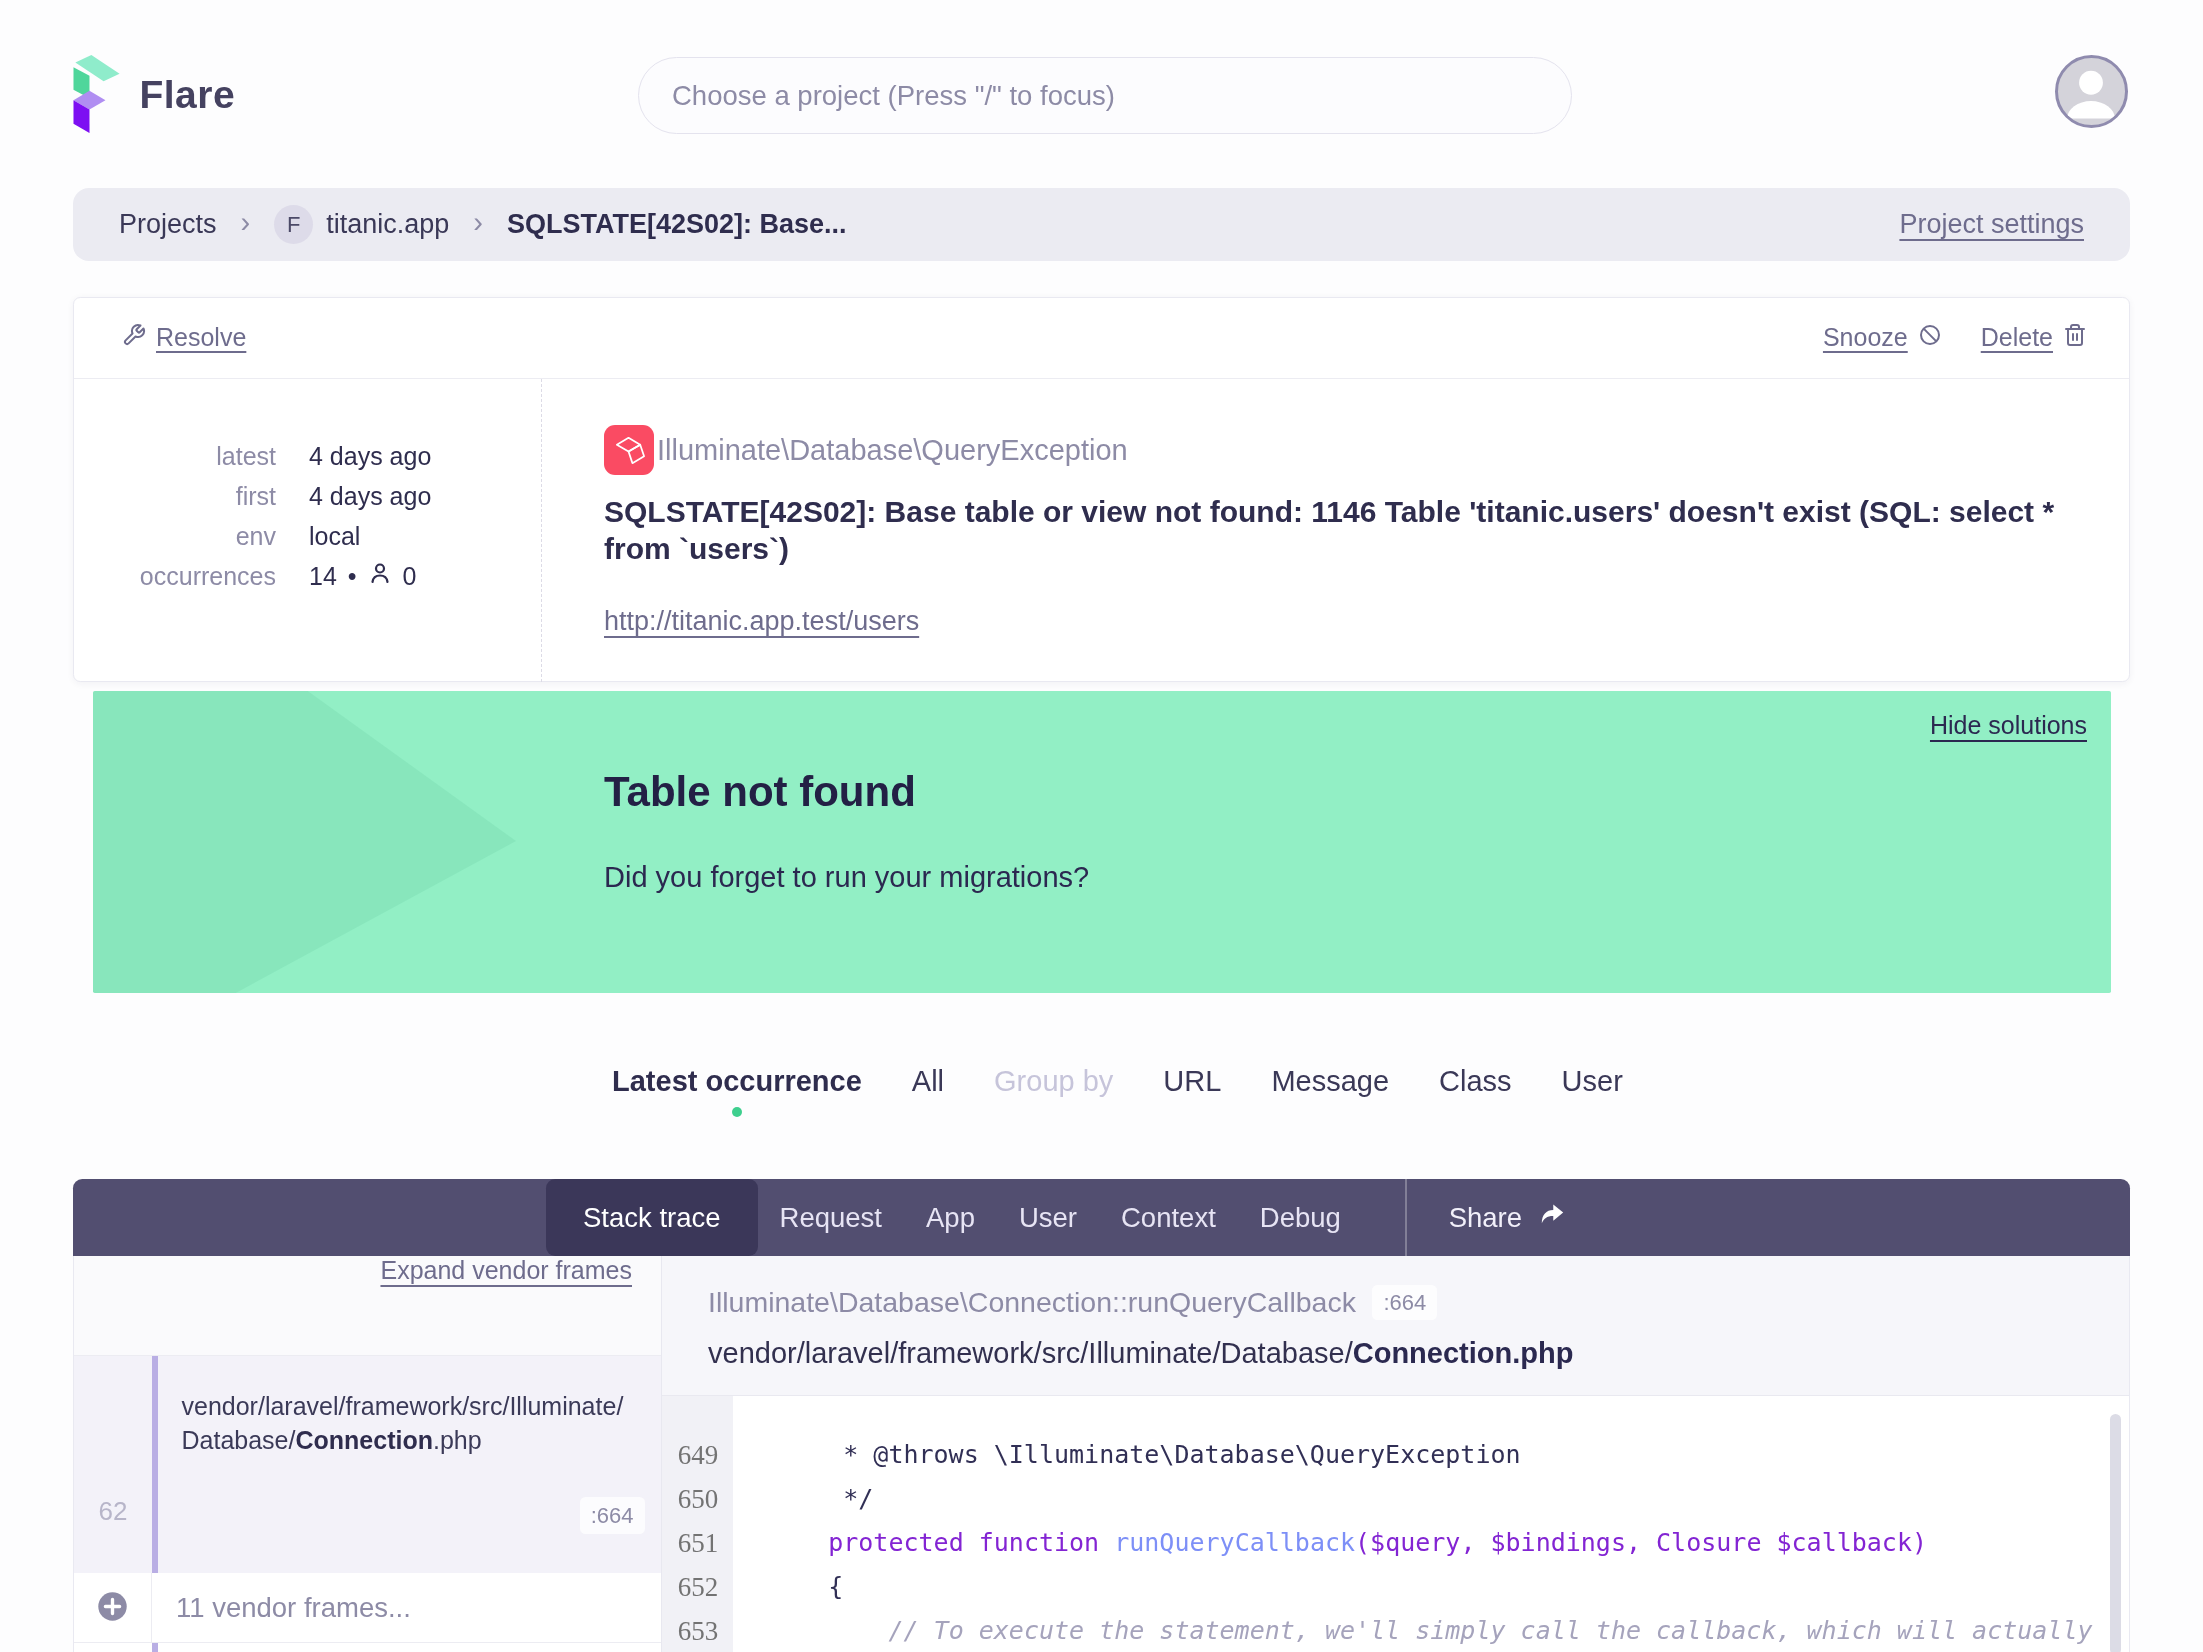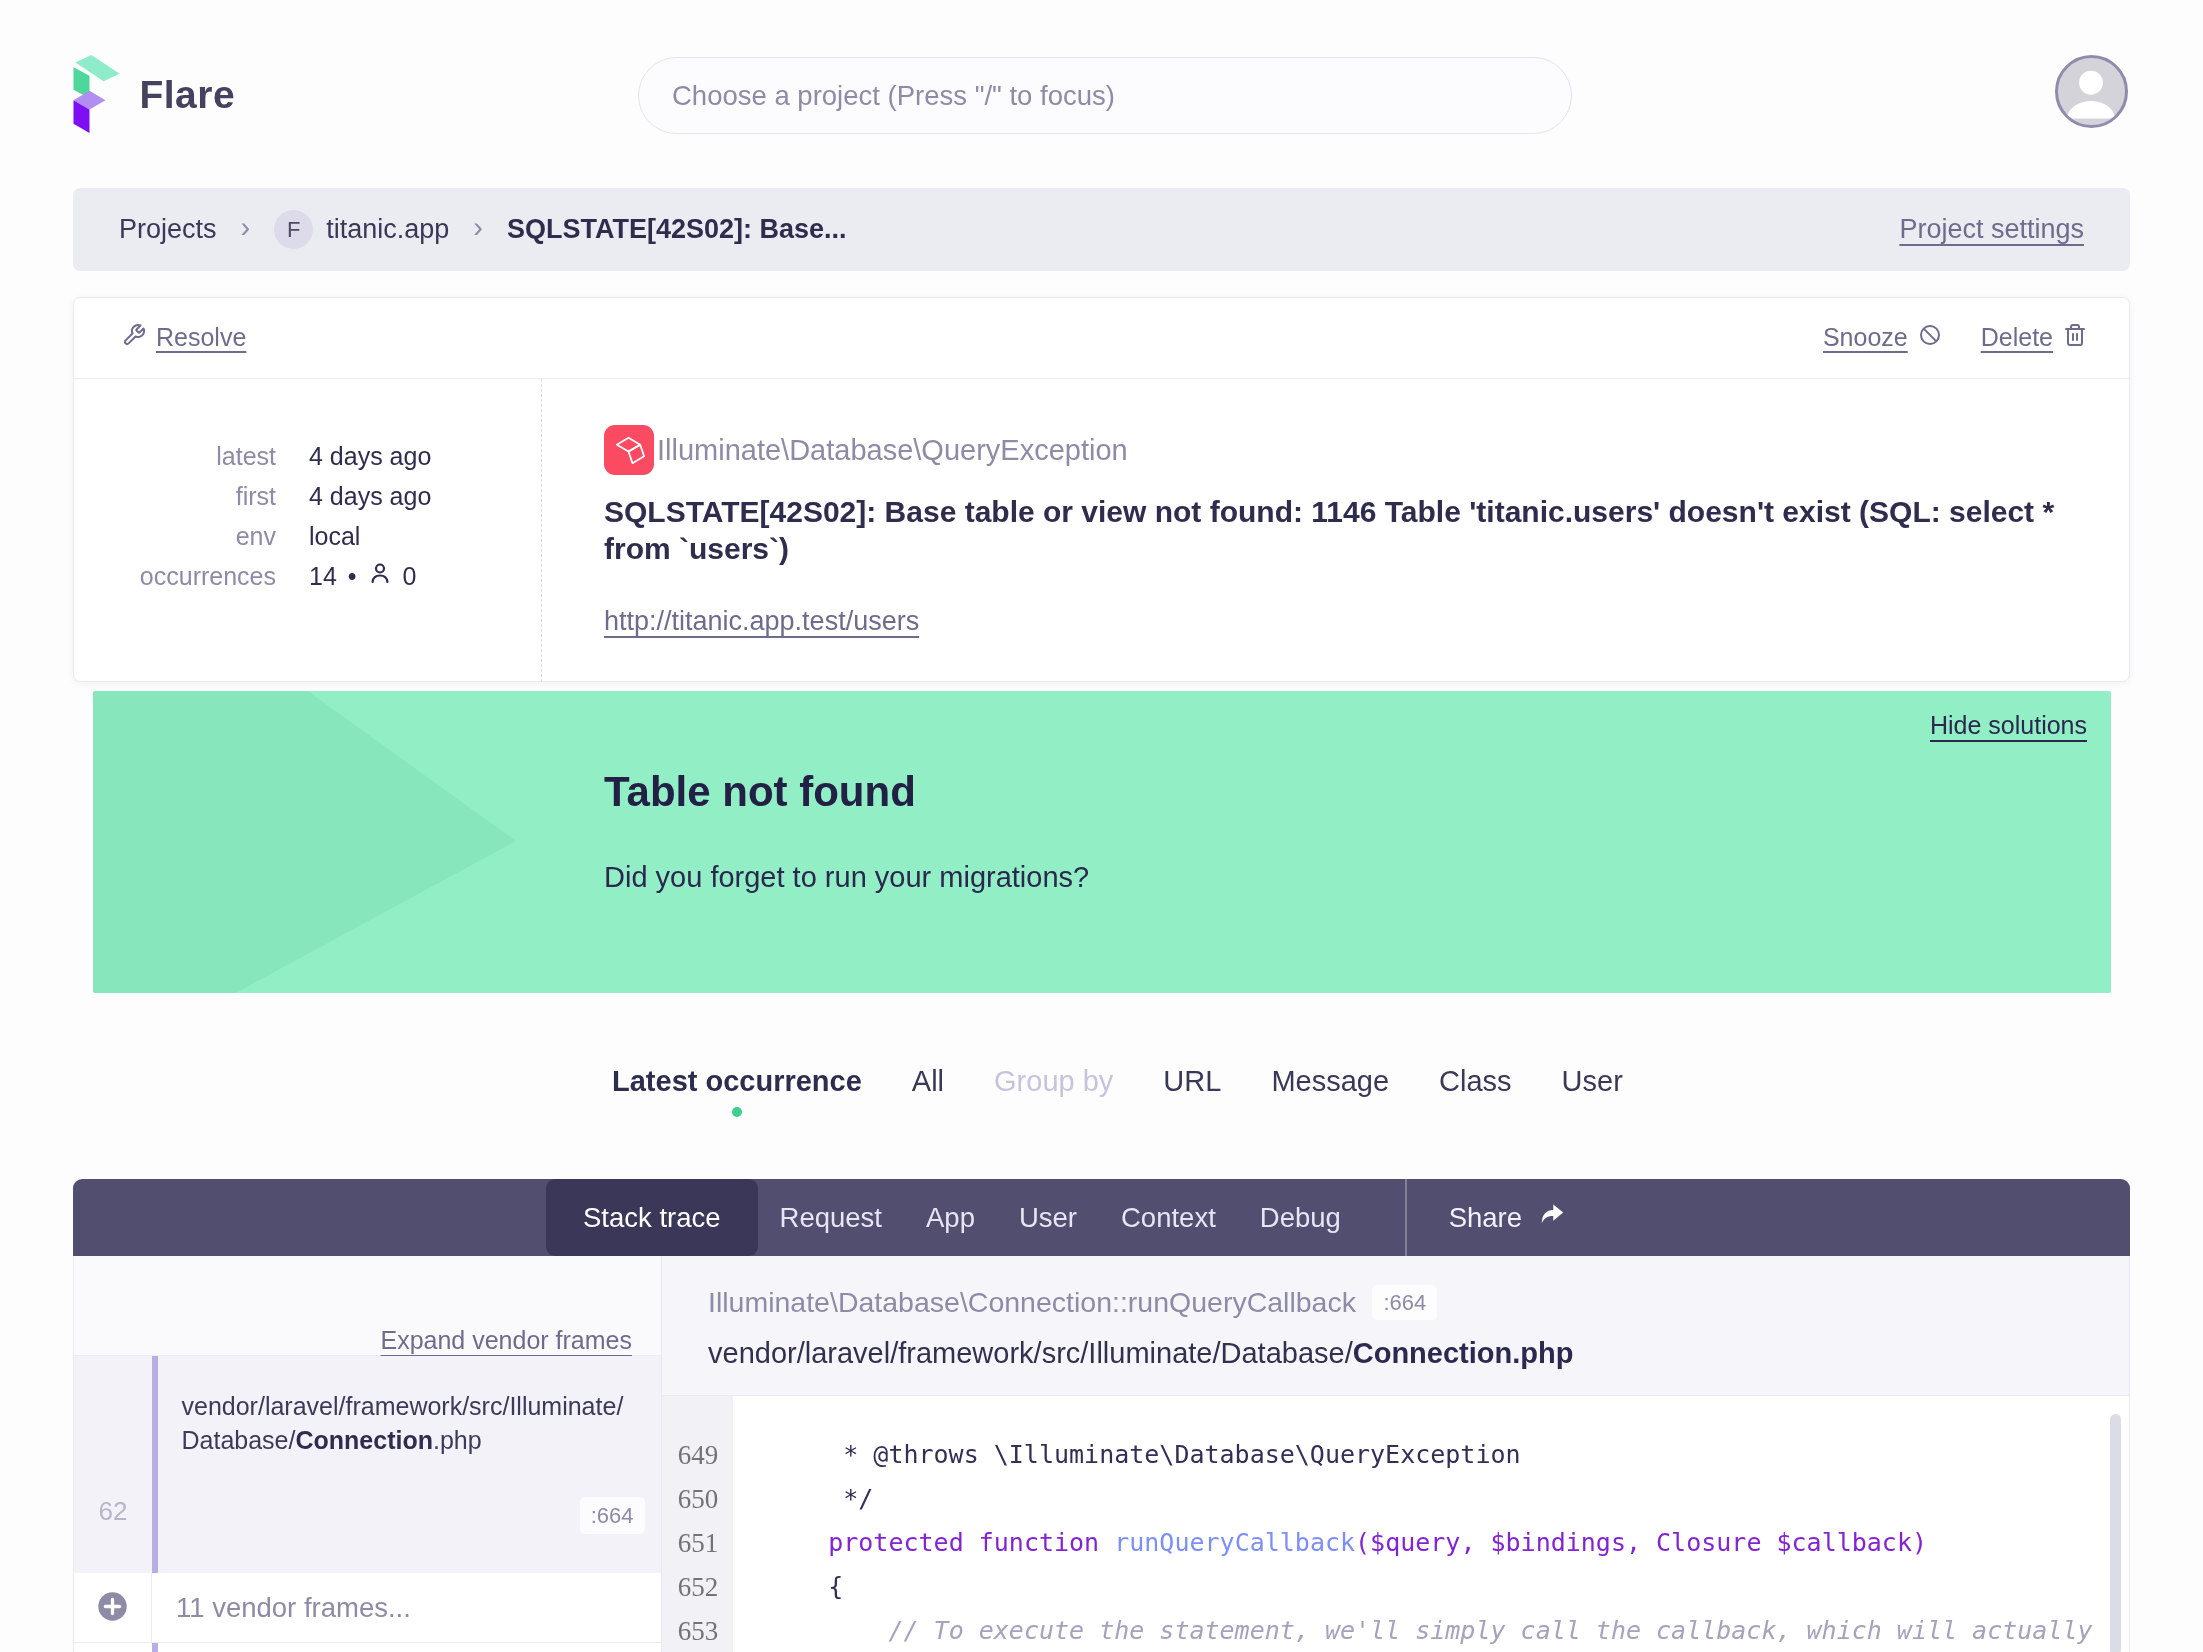--- a/index.html
+++ b/index.html
@@ -12,22 +12,22 @@
   .brand{position:absolute;left:0;top:55px;display:flex;align-items:center}
   .brand svg{display:block}
   .brand-name{font-size:39px;font-weight:700;color:#454260;margin-left:18.4px;letter-spacing:0.5px}
   .search-pill{position:absolute;left:565px;top:57px;width:934px;height:77px;border:1.8px solid #e4e3ee;
                border-radius:40px;background:#fcfcfe;font-size:27.5px;color:#54526e;padding:0 33px;outline:none}
   .search-pill::placeholder{color:#8d8ba6}
   .avatar{position:absolute;right:1.8px;top:55px;width:73px;height:73px;border-radius:50%;
           border:3.7px solid #8f8bae;background:#d4d3da;overflow:hidden}
 
   
-  .breadcrumb-bar{position:absolute;left:73px;top:188px;width:2057px;height:83px;background:#ebebf2;
-                  border-radius:7px;display:flex;align-items:center;padding:0 46px;font-size:27px}
+  .breadcrumb-bar{position:absolute;left:73px;top:188px;width:2057px;height:73px;background:#ebebf2;
+                  border-radius:16px;display:flex;align-items:center;padding:0 46px;font-size:27px}
   .crumb{color:#3a3857}
   .crumb-sep{color:#8d8ba6;font-size:29px;margin:0 24px;transform:translateY(-1.8px)}
   .proj-badge{width:39px;height:39px;border-radius:50%;background:#dddbe9;color:#4b4967;font-size:22px;
               display:flex;align-items:center;justify-content:center;margin-right:13px}
   .crumb-group{display:flex;align-items:center}
   .crumb-current{font-weight:700;color:#2f2d4e}
   .settings-link{margin-left:auto;color:#6e6c8d;text-decoration:underline;text-underline-offset:5.5px}
 
   
   .error-card{position:absolute;left:73px;top:297px;width:2057px;height:385px;background:#fff;
@@ -78,21 +78,21 @@
   .nav-item{height:77px;display:flex;align-items:center;padding:0 22px;cursor:pointer}
   .nav-item.active{background:#3b3759;border-radius:9.2px;padding:0 37px;color:#fff}
   .nav-divider{width:1.8px;height:77px;background:rgba(255,255,255,.28);margin:0 42px}
   .share-item{display:flex;align-items:center;gap:14.7px;cursor:pointer;color:#f2f0fa}
 
   
   .trace-panel{position:absolute;left:73px;top:1256px;width:2057px;height:397px;background:#fff;
                border-left:0.9px solid #e9e9f1;border-right:0.9px solid #e9e9f1;display:flex}
   .frames-col{width:588px;border-right:1.8px solid #e8e8f0;display:flex;flex-direction:column}
   .expand-row{height:100px;background:#fafafc;border-bottom:0.9px solid #ececf2;display:flex;
-              align-items:flex-end;justify-content:flex-end;padding-right:29px}
+              align-items:flex-start;justify-content:flex-end;padding-right:29px}
   .expand-link{font-size:25px;color:#6e6c8d;text-decoration:underline;text-underline-offset:5.5px}
   .frame{display:flex;cursor:pointer}
   .frame.active{height:217px;background:#f3f2f9}
   .frame-gutter{width:78px;flex:none;display:flex;flex-direction:column;align-items:center;
                 justify-content:flex-end;padding-bottom:46px}
   .frame-accent{width:5.5px;flex:none;background:#b9aee4}
   .frame-line-no{font-size:26px;color:#b7b5c9}
   .frame-content{flex:1;padding:33px 18.4px 0 24px;position:relative}
   .frame-path{font-size:25px;line-height:34px;color:#3b3a58}
   .frame-path b{font-weight:700;color:#2f2d4e}

